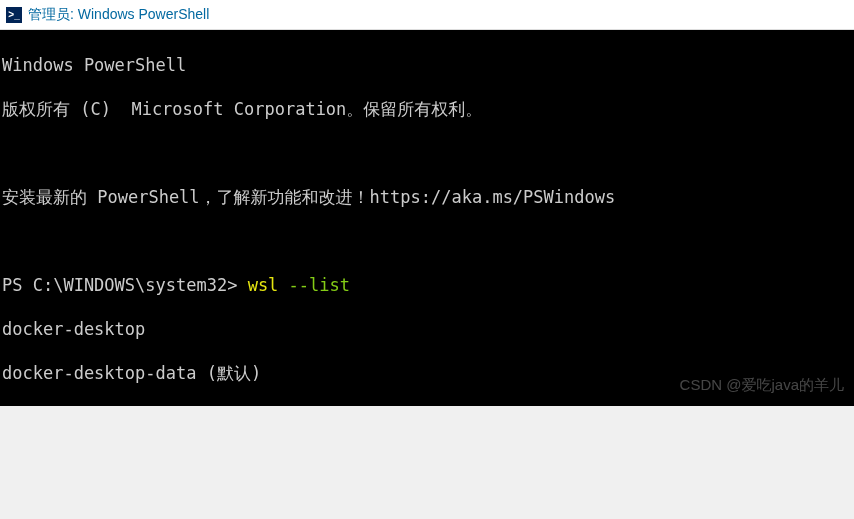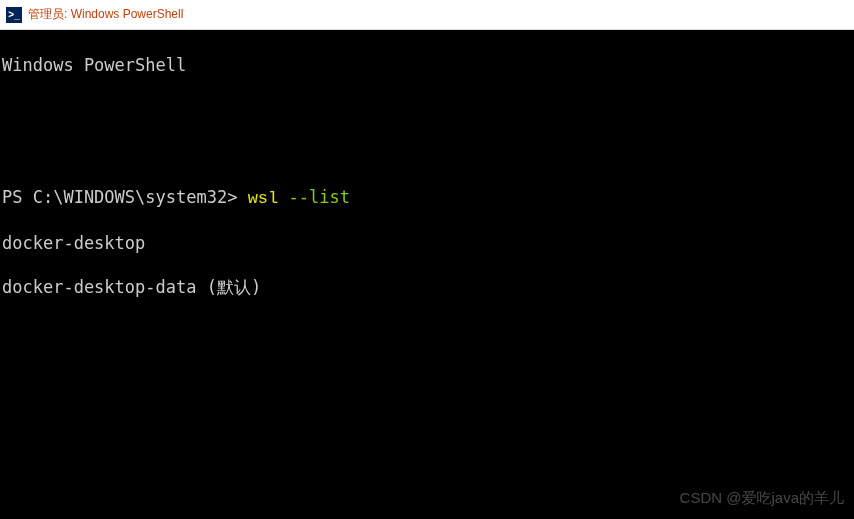--- a/index.html
+++ b/index.html
@@ -25,37 +25,37 @@
       background: #012456;
       margin-right: 6px;
       display: flex;
       align-items: center;
       justify-content: center;
       color: #fff;
       font-size: 10px;
       font-weight: bold;
     }
     .title-text {
-      font-size: 12px;
-      color: #c2410c;
+      font-size: 14px;
+      color: #0369a1;
     }
     .terminal {
       background: #000000;
-      height: 489px;
+      height: 376px;
       padding: 2px 2px;
       font-family: "NSimSun", "SimSun", "Consolas", monospace;
       font-size: 17px;
       line-height: 22px;
       color: #cccccc;
       white-space: pre;
       overflow: hidden;
       position: relative;
     }
     .line { white-space: pre; }
-    .yellow { color: #e5e510; font-family: Liberation Mono, monospace; }
+    .yellow { color: #e5e510; }
     .gray { color: #84cc16; }
     .watermark {
       position: absolute;
       right: 10px;
       bottom: 10px;
       color: rgba(200,200,200,0.35);
       font-size: 15px;
       font-family: Arial, sans-serif;
     }
   </style>
@@ -64,21 +64,23 @@
 
 <div class="titlebar">
   <div class="ps-icon">
     <span>&gt;_</span>
   </div>
   <span class="title-text">管理员: Windows PowerShell</span>
 </div>
 
 <div class="terminal">
 <div class="line"><span>Windows PowerShell</span></div>
+<div class="line"><span>版权所有 (C)  Microsoft Corporation。保留所有权利。</span></div>
 <div class="line"> </div>
+<div class="line"><span>安装最新的 PowerShell，了解新功能和改进！https://aka.ms/PSWindows</span></div>
 <div class="line"> </div>
 <div class="line"><span>PS C:\WINDOWS\system32&gt; </span><span class="yellow">wsl </span><span class="gray">--list</span></div>
 <div class="line"><span>docker-desktop</span></div>
 <div class="line"><span>docker-desktop-data (默认)</span></div>
 
 
 
 
 
 <div class="watermark">CSDN @爱吃java的羊儿</div>

